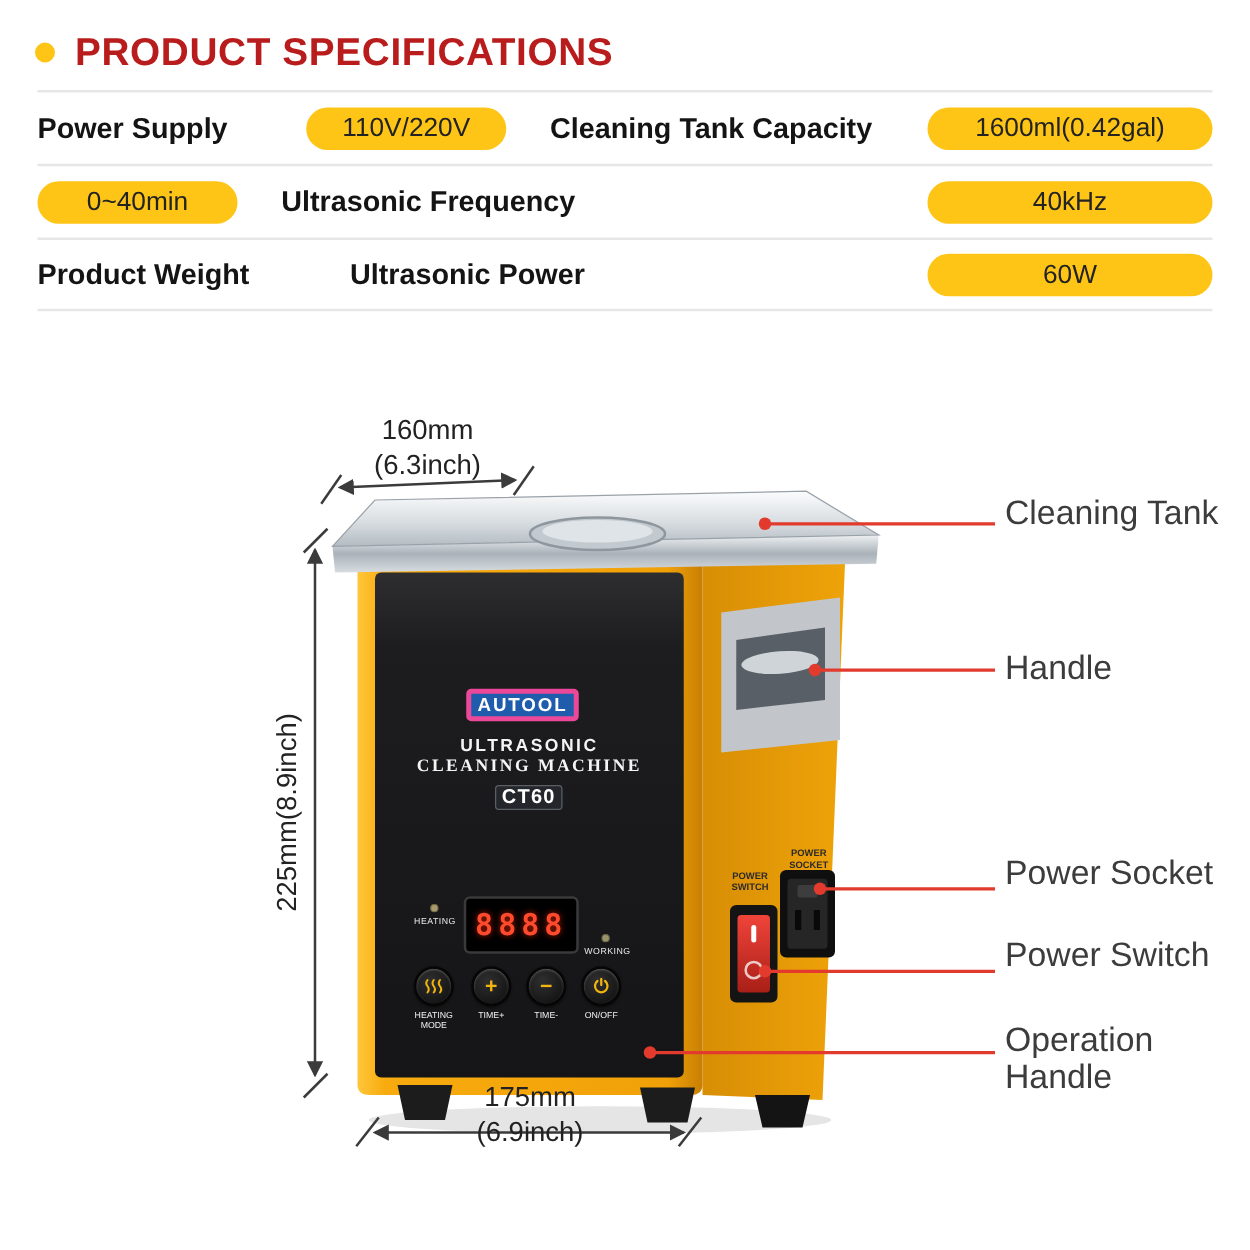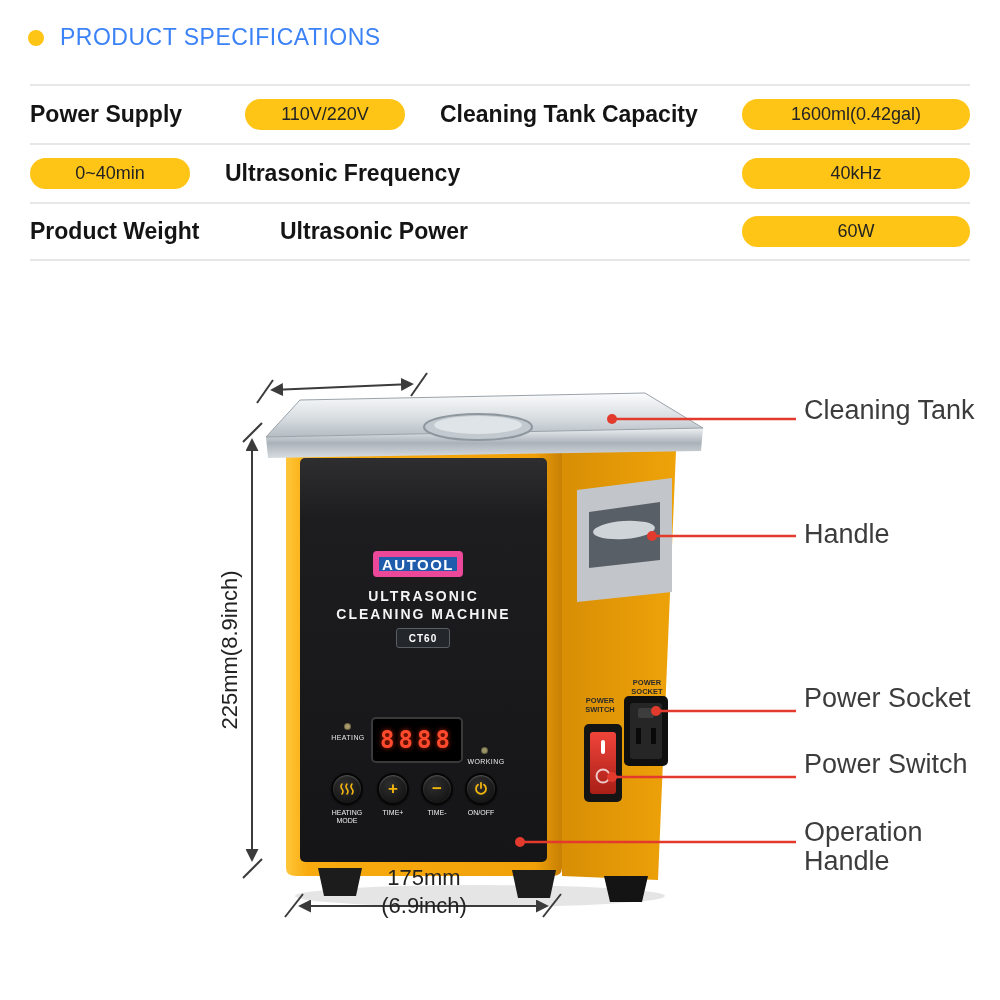--- a/index.html
+++ b/index.html
@@ -2,30 +2,30 @@
 <html><head>
 <meta charset="utf-8">
 <style>
   * { margin:0; padding:0; box-sizing:border-box; }
   body { background:#ffffff; font-family:"Liberation Sans", sans-serif; }
   .page { position:relative; width:1000px; height:1000px; background:#fff; overflow:hidden; }
 
   
   .header { position:absolute; left:28px; top:24px; display:flex; align-items:center; gap:16px; }
   .donut { width:14px; height:14px; border:8px solid #FFC516; border-radius:50%; background:#fff; }
-  .title { font-size:23px; font-weight:normal; color:#3b82f6; letter-spacing:0.5px; }
-
-  
-  .spec-table { position:absolute; left:30px; right:30px; top:84px; }
+  .title { font-size:31px; font-weight:bold; color:#b91c1c; letter-spacing:0.5px; }
+
+  
+  .spec-table { position:absolute; left:30px; right:30px; top:72px; }
   .spec-row { display:flex; align-items:center; height:59px; border-top:2px solid #e7e7e7; }
   .spec-row:last-child { border-bottom:2px solid #e7e7e7; }
   .spec-label { font-weight:bold; font-size:23px; color:#141414; }
   .col1 { width:215px; }
   .col2 { width:300px; margin-left:35px; }
-  .pill { background:#FFC516; border-radius:18px; text-align:center; font-size:18px; color:#232323; padding:5px 0; }
+  .pill { background:#FFC516; border-radius:18px; text-align:center; font-size:21px; color:#232323; padding:5px 0; }
   .pill1 { width:160px; }
   .pill2 { width:228px; margin-left:auto; }
 
   
   .machine-svg { position:absolute; left:200px; top:320px; }
   .annot-svg { position:absolute; left:0; top:0; pointer-events:none; }
 
   
   .dim-text { position:absolute; text-align:center; font-size:22px; color:#222; line-height:1.25; }
   .dim-top { left:262px; top:330px; width:160px; }
@@ -35,28 +35,28 @@
   
   .callout { position:absolute; left:804px; width:175px; font-size:27px; color:#3c3c3c; line-height:1.08; }
   .co-tank { top:396px; }
   .co-handle { top:520px; }
   .co-socket { top:684px; }
   .co-switch { top:750px; }
   .co-panel { top:818px; }
 
   
   .ov { position:absolute; }
-  .m-logo { left:373px; top:551px; width:90px; height:26px; background:#1F5CAB; border:6px solid #ec4899;
+  .m-logo { left:373px; top:551px; width:90px; height:26px; background:#1F5CAB; border:4px solid #ec4899;
             border-radius:4px; color:#fff; font-weight:bold; font-size:15px; letter-spacing:1.5px;
             display:flex; align-items:center; justify-content:center; }
   .m-name { left:300px; width:247px; text-align:center; color:#f4f4f4; font-weight:bold;
             font-size:14px; letter-spacing:2px; }
-  .m-name1 { top:588px; } .m-name2 { top:606px; }
+  .m-name1 { top:588px; } .m-name2 { top:606px;font-family:Liberation Serif, serif; }
   .m-model { left:396px; top:628px; width:54px; height:20px; background:#23272b; border:1px solid #5a5f64;
-             border-radius:3px; color:#fff; font-size:10px; font-weight:bold; letter-spacing:1px;
+             border-radius:3px; color:#fff; font-size:16px; font-weight:bold; letter-spacing:1px;
              display:flex; align-items:center; justify-content:center; }
   .m-display { left:371px; top:717px; width:92px; height:46px; background:#000; border:2px solid #3a3a3a;
                border-radius:5px; display:flex; align-items:center; justify-content:center;
                font-family:"DejaVu Sans Mono", monospace; font-weight:bold; font-size:24px;
                letter-spacing:4px; color:#FF4A2D; text-shadow:0 0 5px rgba(255,45,0,0.7); }
   .led { width:7px; height:7px; border-radius:50%; border:1px solid #00000055; }
   .led-heat { left:344px; top:723px; background:#a89a6a; }
   .led-work { left:481px; top:747px; background:#9a9468; }
   .tiny-label { color:#e8e8e8; font-size:7px; text-align:center; letter-spacing:0.4px; }
   .m-heat-label { left:326px; top:734px; width:44px; }
@@ -239,20 +239,24 @@
     </g>
     <g fill="#E23B2E">
       <circle cx="612" cy="419" r="5"></circle>
       <circle cx="652" cy="536" r="5"></circle>
       <circle cx="656" cy="711" r="5"></circle>
       <circle cx="612" cy="777" r="5"></circle>
       <circle cx="520" cy="842" r="5"></circle>
     </g>
   </svg>
 
+  <div class="dim-text dim-top">
+    <div>160mm</div>
+    <div>(6.3inch)</div>
+  </div>
   <div class="dim-text dim-left">225mm(8.9inch)</div>
   <div class="dim-text dim-bottom">
     <div>175mm</div>
     <div>(6.9inch)</div>
   </div>
 
   <div class="callout co-handle">Handle</div>
   <div class="callout co-tank">Cleaning Tank</div>
   <div class="callout co-socket">Power Socket</div>
   <div class="callout co-switch">Power Switch</div>

